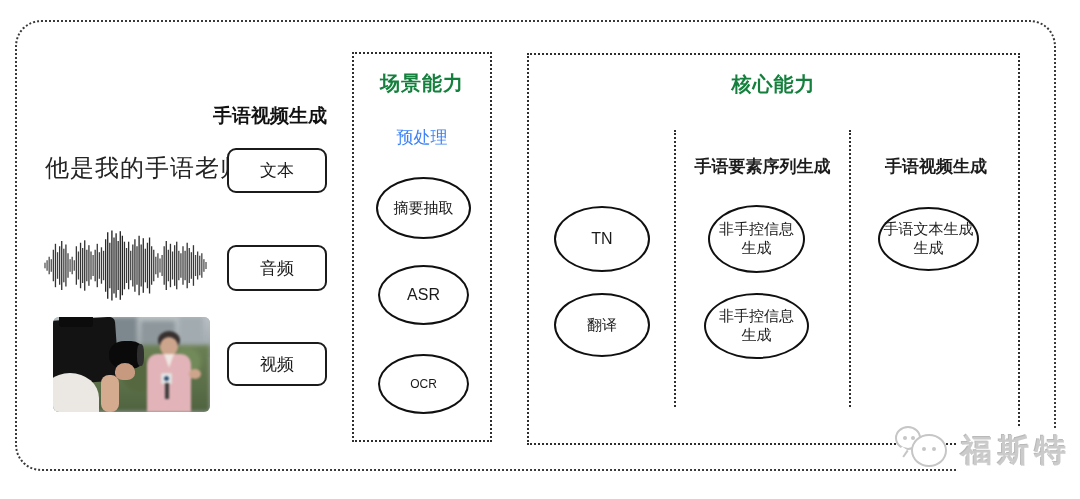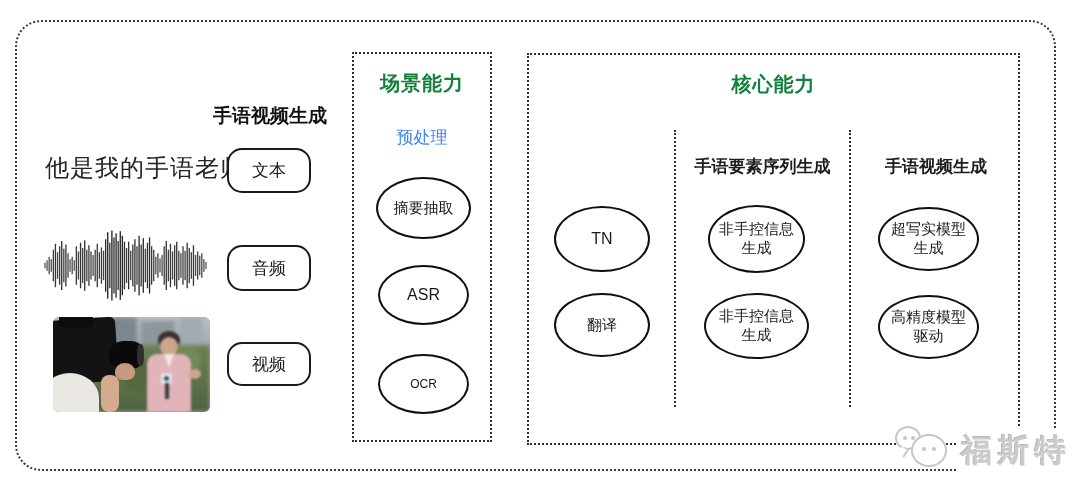--- a/index.html
+++ b/index.html
@@ -57,22 +57,22 @@
   
   .input-title {
     position: absolute; left: 200px; top: 103px; width: 140px;
     text-align: center; font-size: 19px; font-weight: bold; color: #111;
   }
   .sample-text {
     position: absolute; left: 45px; top: 152px; width: 180px;
     font-size: 24px; color: #242424; letter-spacing: 1px; white-space: nowrap;
   }
   .pill {
-    position: absolute; left: 227px; width: 84px;
-    border: 2px solid #1b1b1b; border-radius: 15px; background: #fff;
+    position: absolute; left: 227px; width: 100px;
+    border: 2px solid #1b1b1b; border-radius: 9px; background: #fff;
     display: flex; align-items: center; justify-content: center;
     font-size: 17px; color: #1a1a1a;
   }
   .pill-text  { top: 148px; height: 45px; }
   .pill-audio { top: 245px; height: 46px; }
   .pill-video { top: 342px; height: 44px; }
 
   .waveform { position: absolute; left: 43px; top: 228px; width: 165px; height: 75px; }
 
   
@@ -279,24 +279,22 @@
     <div class="core-col" style="left:146px; width:175px;">
       <div class="col-header">手语要素序列生成</div>
       <div class="ellipse" style="left:33px; top:150px; width:97px; height:68px;">非手控信息
 生成</div>
       <div class="ellipse" style="left:29px; top:238px; width:105px; height:66px;">非手控信息
 生成</div>
     </div>
 
     <div class="core-col" style="left:321px; width:172px;">
       <div class="col-header">手语视频生成</div>
-      <div class="ellipse" style="left:28px; top:152px; width:101px; height:64px;">超写实模型
+      <div class="ellipse" style="left:28px; top:152px; width:101px; height:64px;">手语文本生成
 生成</div>
-      <div class="ellipse" style="left:28px; top:240px; width:101px; height:64px;">高精度模型
-驱动</div>
     </div>
   </div>
 
   <div class="watermark">
     <div class="wm-logo">
       <div class="wm-bubble wm-b-small">
         <div class="wm-eye" style="left:6px; top:8px;"></div>
         <div class="wm-eye" style="left:14px; top:8px;"></div>
       </div>
       <div class="wm-tail"></div>

